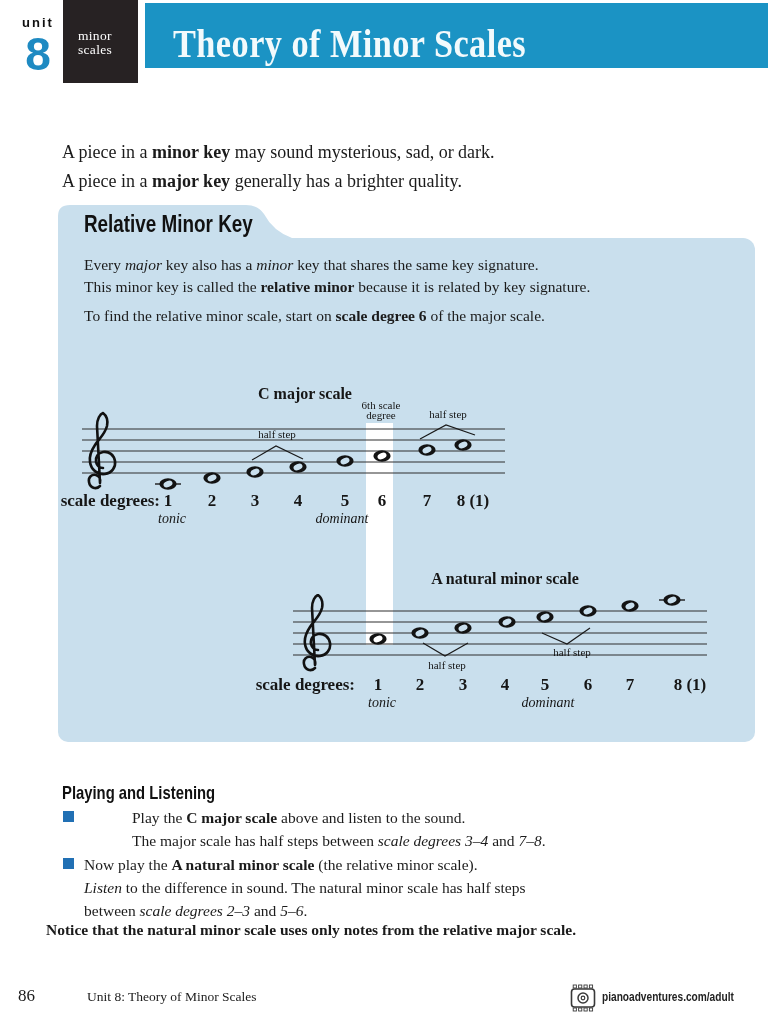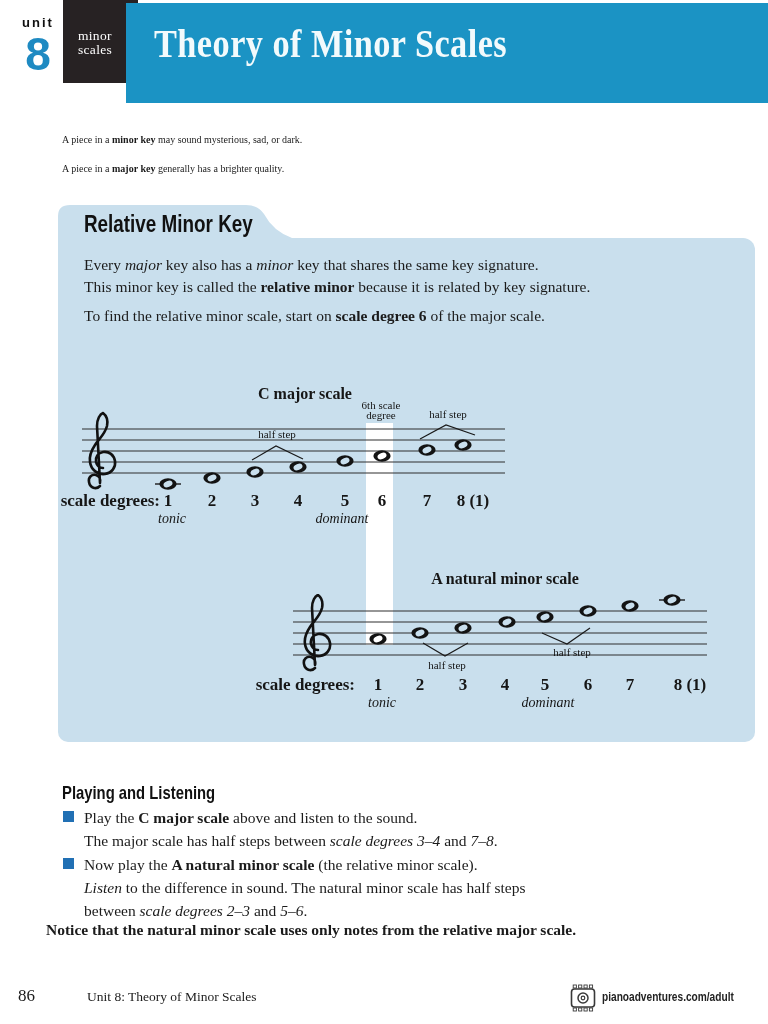--- a/index.html
+++ b/index.html
@@ -7,26 +7,26 @@
         font-family:"Liberation Serif",serif;color:#1b1b1b;}
   
   .unit-badge{position:absolute;left:14px;top:15px;width:48px;text-align:center;}
   .unit-word{font-family:"Liberation Sans",sans-serif;font-weight:700;font-size:13px;
              letter-spacing:2px;color:#111;}
   .unit-number{font-family:"Liberation Sans",sans-serif;font-weight:700;font-size:46px;
                line-height:46px;color:var(--unit_blue);margin-top:1px;}
   .unit-tag{position:absolute;left:63px;top:0;width:75px;height:83px;background:var(--tag_dark);}
   .unit-tag .tag-text{position:absolute;left:15px;top:29px;color:#fff;font-size:13.5px;
                       line-height:14px;letter-spacing:.3px;}
-  .title-bar{position:absolute;left:126px;top:3px;right:0;height:100px;background:var(--bar_blue);}
+  .title-bar{position:absolute;left:145px;top:3px;right:0;height:65px;background:var(--bar_blue);}
   .title-bar h1{margin:0;position:absolute;left:28px;top:21px;font-size:39px;line-height:39px;
                 font-weight:700;color:var(--title_text);transform:scaleX(.88);transform-origin:left;
                 white-space:nowrap;letter-spacing:.5px;}
   
-  .intro{position:absolute;left:62px;font-size:10px;white-space:nowrap;}
+  .intro{position:absolute;left:62px;font-size:18px;white-space:nowrap;}
   .intro1{top:124px;} .intro2{top:153px;}
   
   .panel{position:absolute;left:58px;top:238px;width:697px;height:504px;
          background:var(--panel_blue);border-radius:0 12px 10px 10px;z-index:0;}
   .tab-shape{position:absolute;left:58px;top:202px;z-index:1;}
   .tab-path{fill:var(--panel_blue);}
   .tab-label{position:absolute;left:84px;top:211px;z-index:2;
              font-family:"Liberation Sans",sans-serif;font-weight:700;font-size:23px;
              color:#111;transform:scaleX(.82);transform-origin:left;white-space:nowrap;}
   .panel-line{position:absolute;left:84px;font-size:15.5px;white-space:nowrap;z-index:2;}
@@ -42,21 +42,21 @@
   .fig-ital{font-style:italic;font-size:14px;}
   .deg-label{position:absolute;transform:translateX(-100%);white-space:nowrap;z-index:3;
              font-weight:700;font-size:17px;color:#161616;}
   
   .pl-heading{position:absolute;left:62px;top:782px;font-family:"Liberation Sans",sans-serif;
               font-weight:700;font-size:19px;color:#111;transform:scaleX(.78);
               transform-origin:left;white-space:nowrap;}
   .bullet-sq{position:absolute;left:63px;width:11px;height:11px;background:var(--bullet_blue);}
   .bsq1{top:811px;} .bsq2{top:858px;}
   .bullet-text{position:absolute;left:84px;font-size:15.5px;line-height:23px;}
-  .bt1{top:806px;} .bt2{top:853px;}
+  .bt1{top:806px;margin-left:48px;} .bt2{top:853px;}
   .notice{position:absolute;left:46px;top:921px;font-weight:700;font-size:15.5px;white-space:nowrap;}
   
   .page-number{position:absolute;left:18px;top:986px;font-size:17px;}
   .footer-section{position:absolute;left:66px;top:989px;font-size:13.5px;margin-left:21px;}
   .footer-icon{position:absolute;left:570px;top:984px;}
   .footer-link{position:absolute;left:602px;top:989px;font-family:"Liberation Sans",sans-serif;
                font-weight:700;font-size:13px;color:#222;transform:scaleX(.78);
                transform-origin:left;white-space:nowrap;text-decoration:none;}
   .seg-b{font-weight:700;} .seg-i{font-style:italic;}
 </style>

